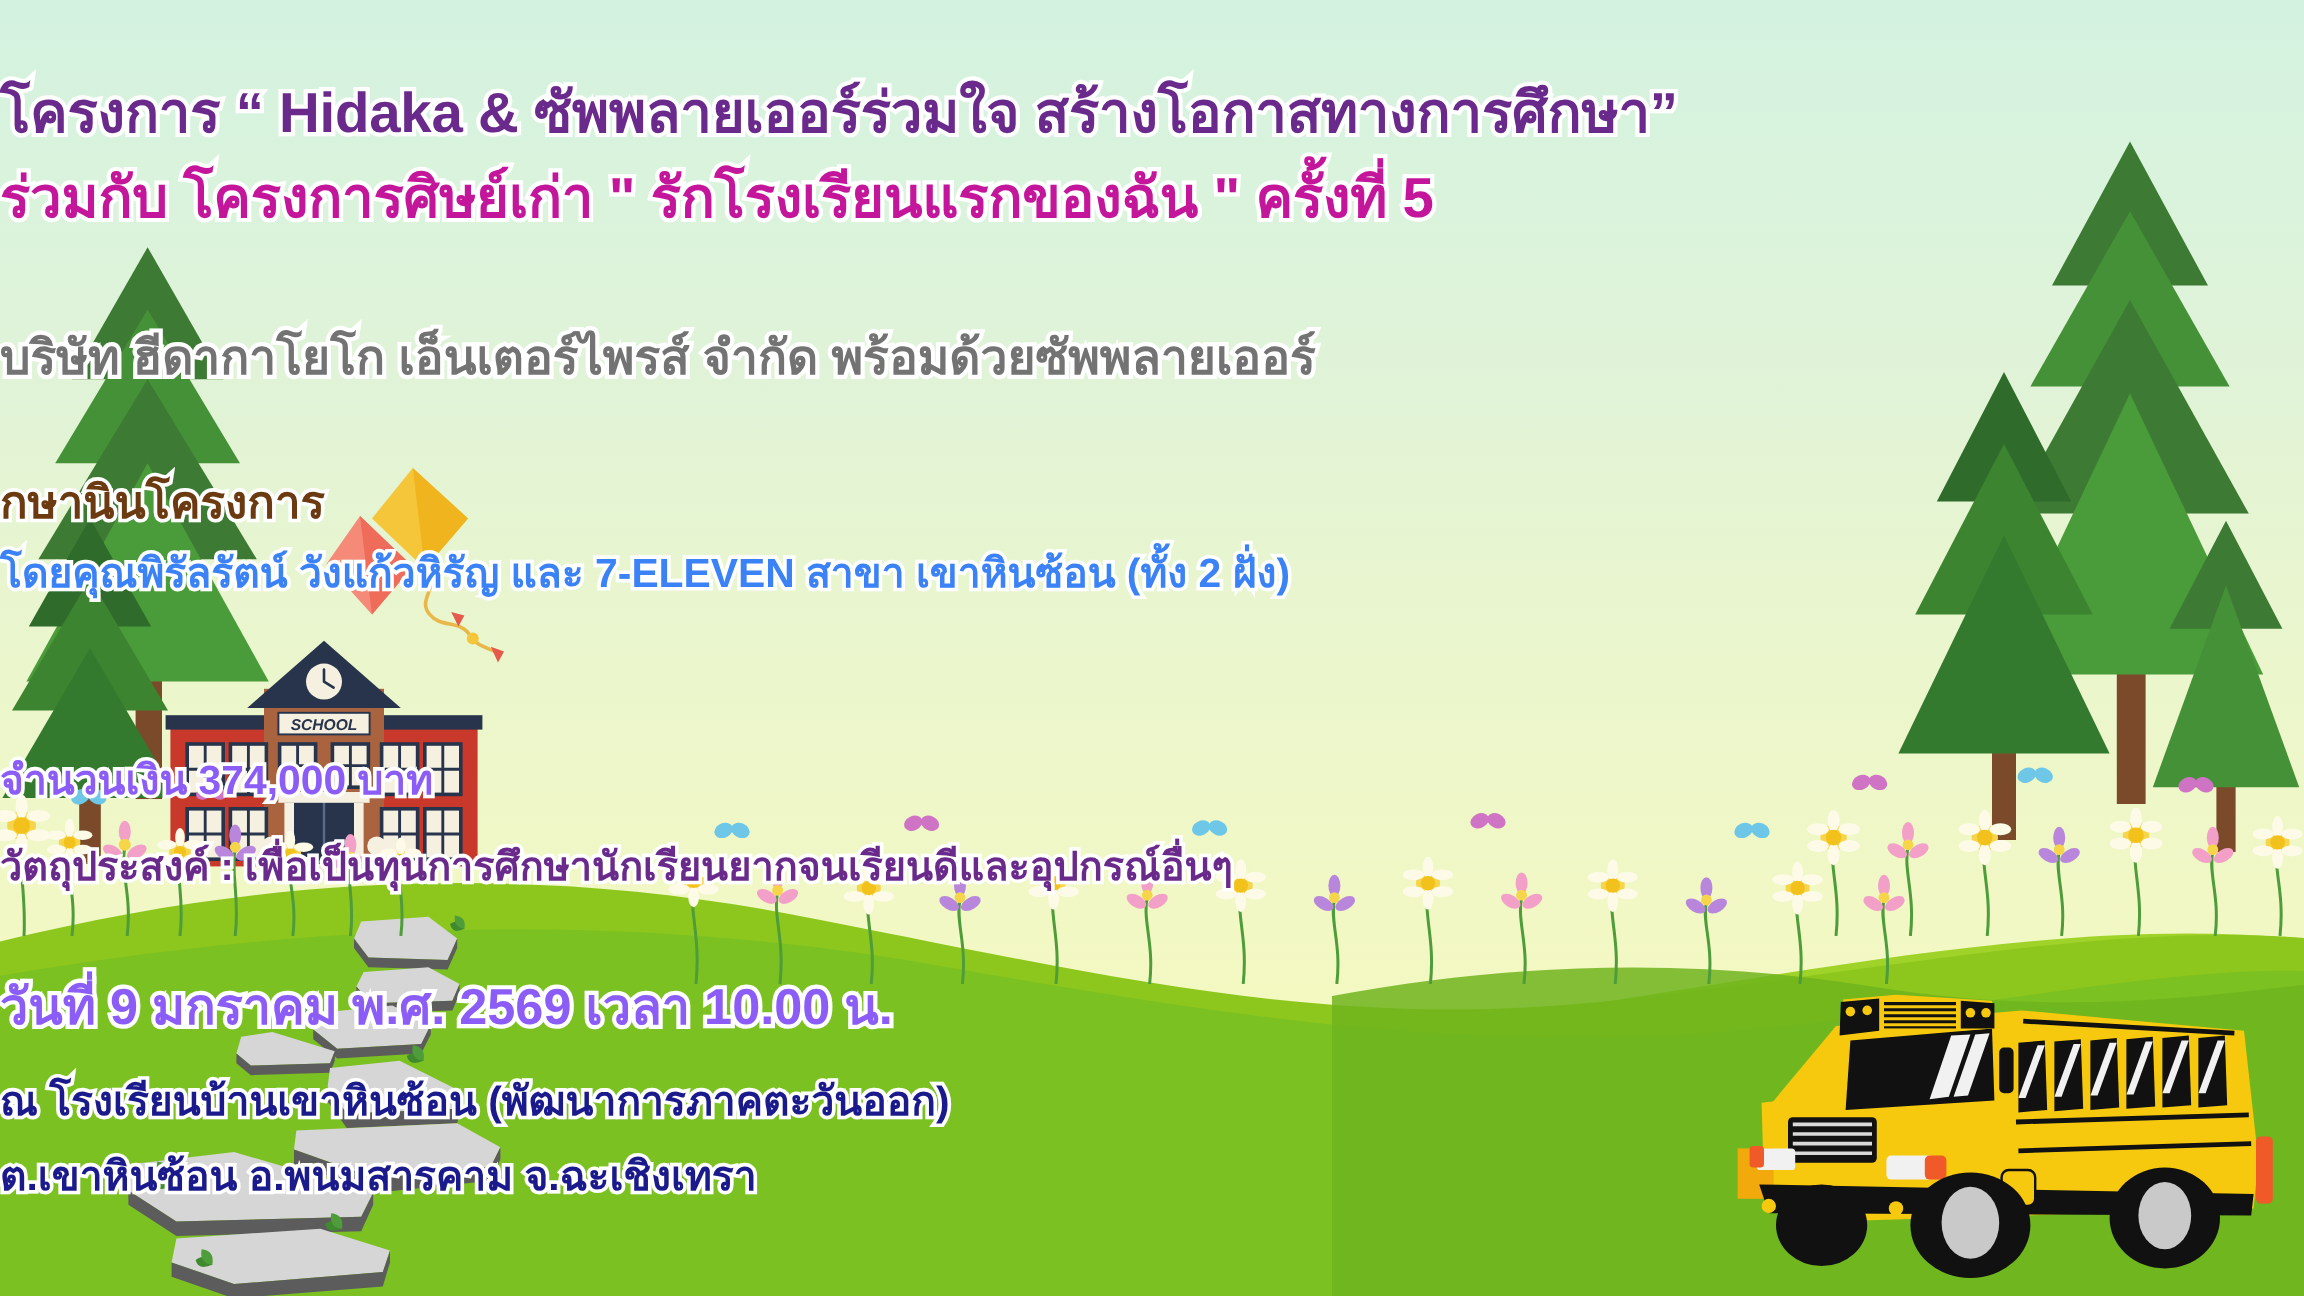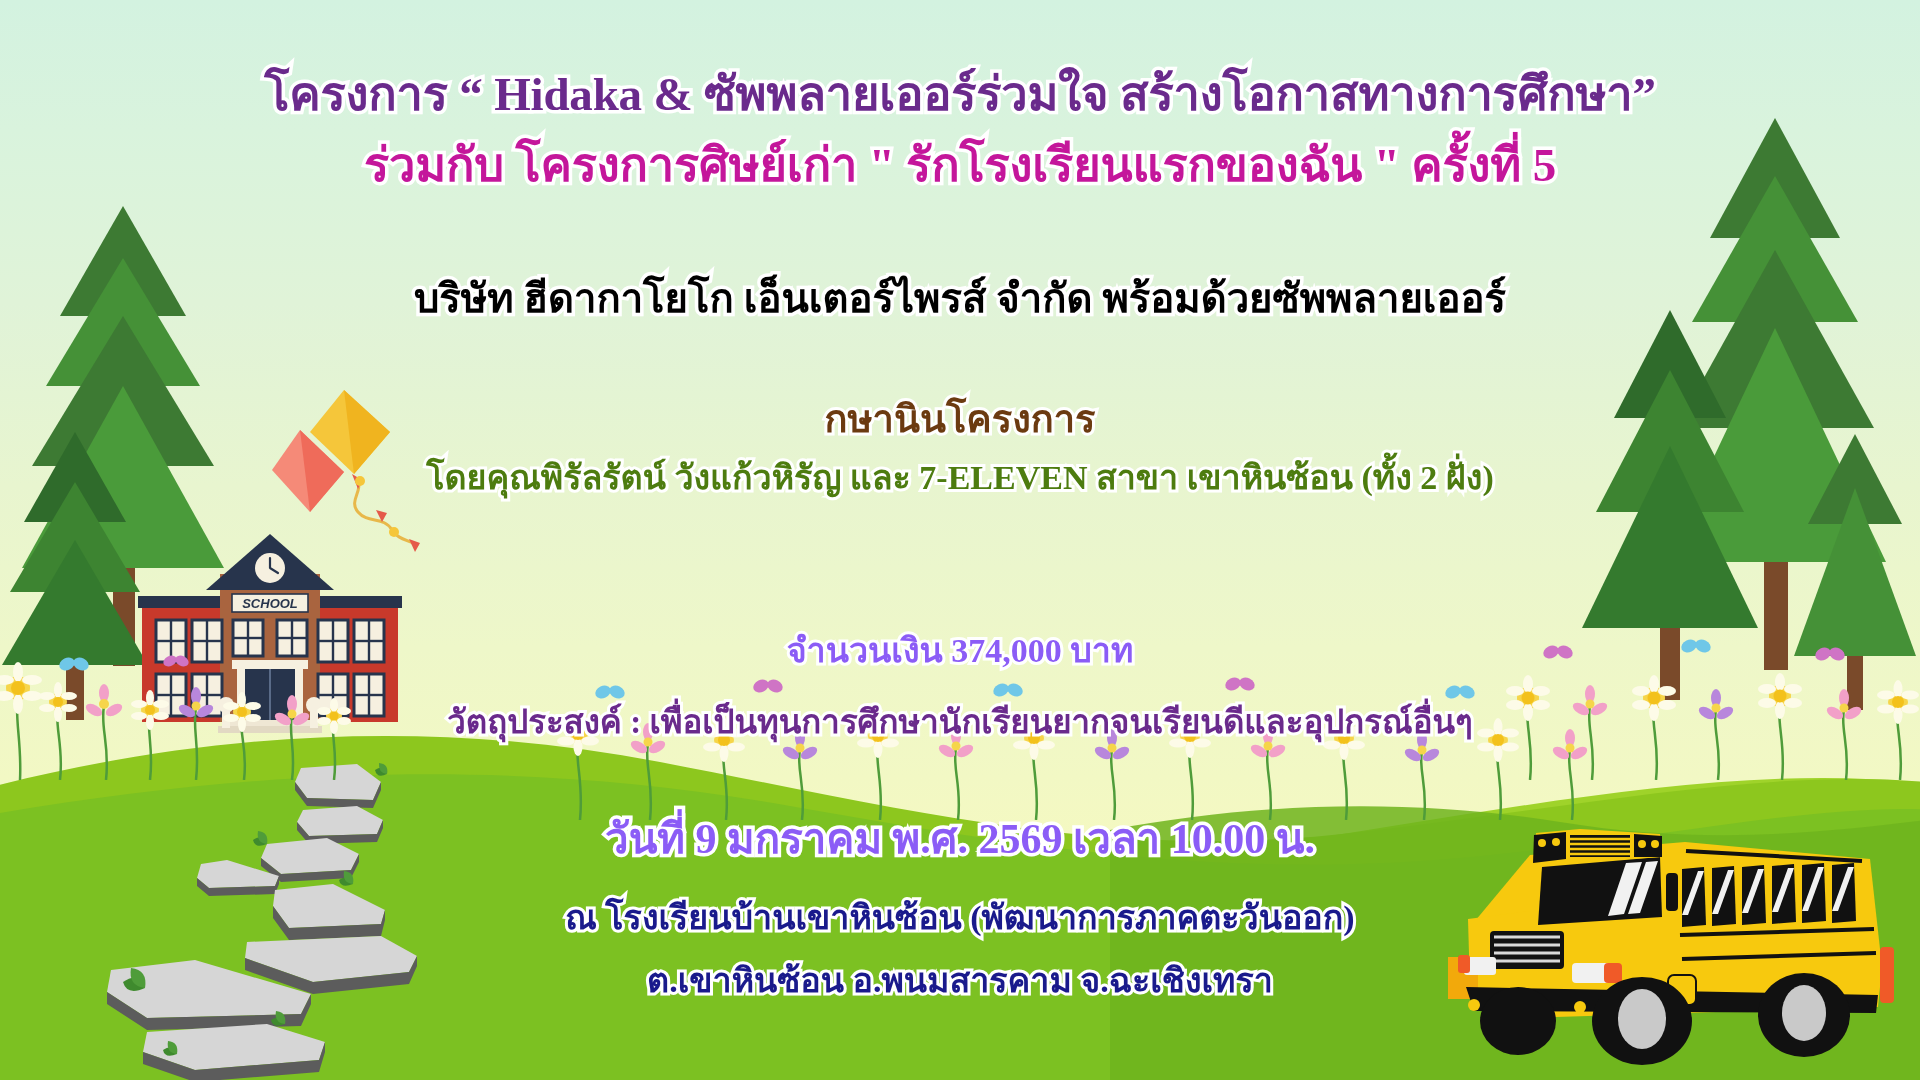--- a/index.html
+++ b/index.html
@@ -64,52 +64,51 @@
 
   
   .flowers-left { position: absolute; left: 0; top: 620px; width: 360px; height: 160px; }
   .flowers-right { position: absolute; right: 0; top: 600px; width: 420px; height: 180px; }
   .flowers-center { position: absolute; left: 540px; top: 640px; width: 1080px; height: 180px; }
 
   
   .content {
     position: absolute;
     inset: 0;
-    text-align: center;
+    text-align: left;
     z-index: 40;
-    font-family: Liberation Serif, serif;
   }
   .line { margin: 0; white-space: nowrap; }
 
   .title1, .title2 {
     position: absolute;
     left: 0; right: 0;
     font-weight: bold;
     font-size: 47px;
     letter-spacing: -0.2px;
     -webkit-text-stroke: 7px #ffffff;
     paint-order: stroke fill;
   }
   .title1 { top: 56px; color: #6a2a8c; }
   .title2 { top: 127px; color: #c4169b; }
 
   .org {
     position: absolute; left: 0; right: 0; top: 266px;
-    font-size: 40px; font-weight: bold; color: #000000;
+    font-size: 40px; font-weight: bold; color: #737373;
     -webkit-text-stroke: 7px #ffffff; paint-order: stroke fill;
   }
 
   .sub-head {
     position: absolute; left: 0; right: 0; top: 388px;
     font-size: 38px; font-weight: bold; color: #6b3a10;
     -webkit-text-stroke: 6px #ffffff; paint-order: stroke fill;
   }
   .sub-body {
     position: absolute; left: 0; right: 0; top: 450px;
-    font-size: 34px; font-weight: bold; color: #4d7c0f;
+    font-size: 34px; font-weight: bold; color: #3b82f6;
     -webkit-text-stroke: 6px #ffffff; paint-order: stroke fill;
   }
 
   .invite1 {
     position: absolute; left: 0; right: 0; top: 573px;
     font-size: 34px; font-weight: bold; color: #e8231f;
     -webkit-text-stroke: 6px #ffffff; paint-order: stroke fill;
   }
   .invite2 {
     position: absolute; left: 0; right: 0; top: 623px;

